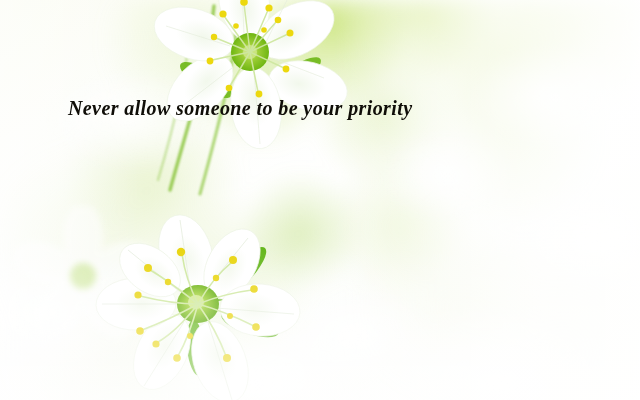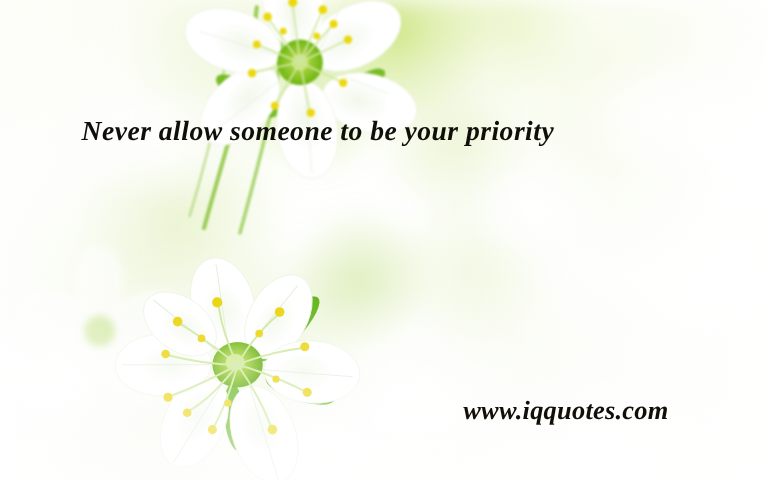--- a/index.html
+++ b/index.html
@@ -124,21 +124,21 @@
     position: absolute;
     left: 68px;
     top: 98px;
     width: 510px;
     z-index: 20;
   }
   .quote-line {
     font-family: "Liberation Serif", "DejaVu Serif", serif;
     font-style: italic;
     font-weight: 700;
-    font-size: 23px;
+    font-size: 20px;
     letter-spacing: 0.4px;
     color: #100e08;
     line-height: 1;
     white-space: nowrap;
   }
   #quote-line-1 { margin-bottom: 37px; }
 
   #watermark {
     position: absolute;
     left: 386px;
@@ -332,15 +332,14 @@
       </g>
     </g>
   </svg>
 
   <div class="bg-layer" id="bg-veil"></div>
 
   <div id="quote-text">
     <div class="quote-line" id="quote-line-1">Never allow someone to be your priority</div>
   </div>
 
-  <div id="watermark">www.iqquotes.com</div>
 
 </div>
 
 </body></html>

